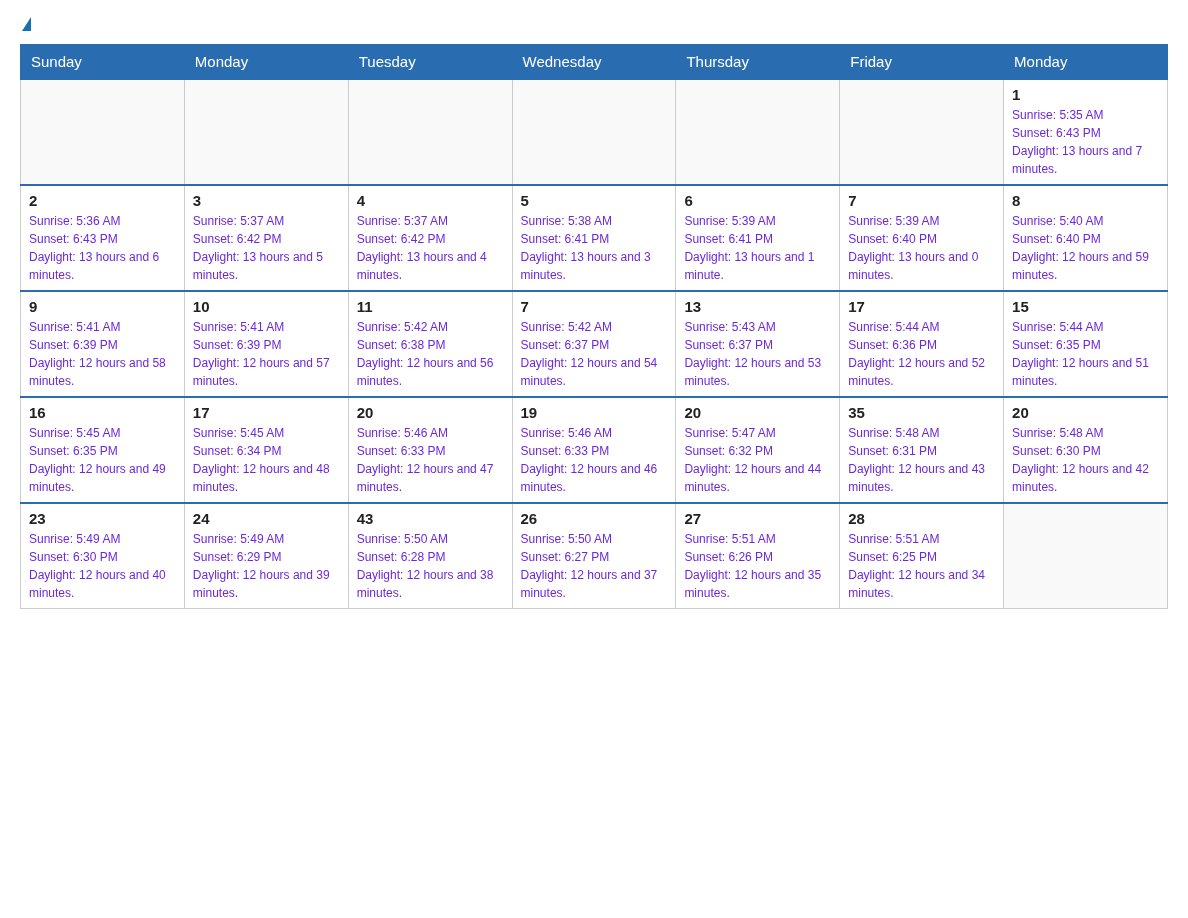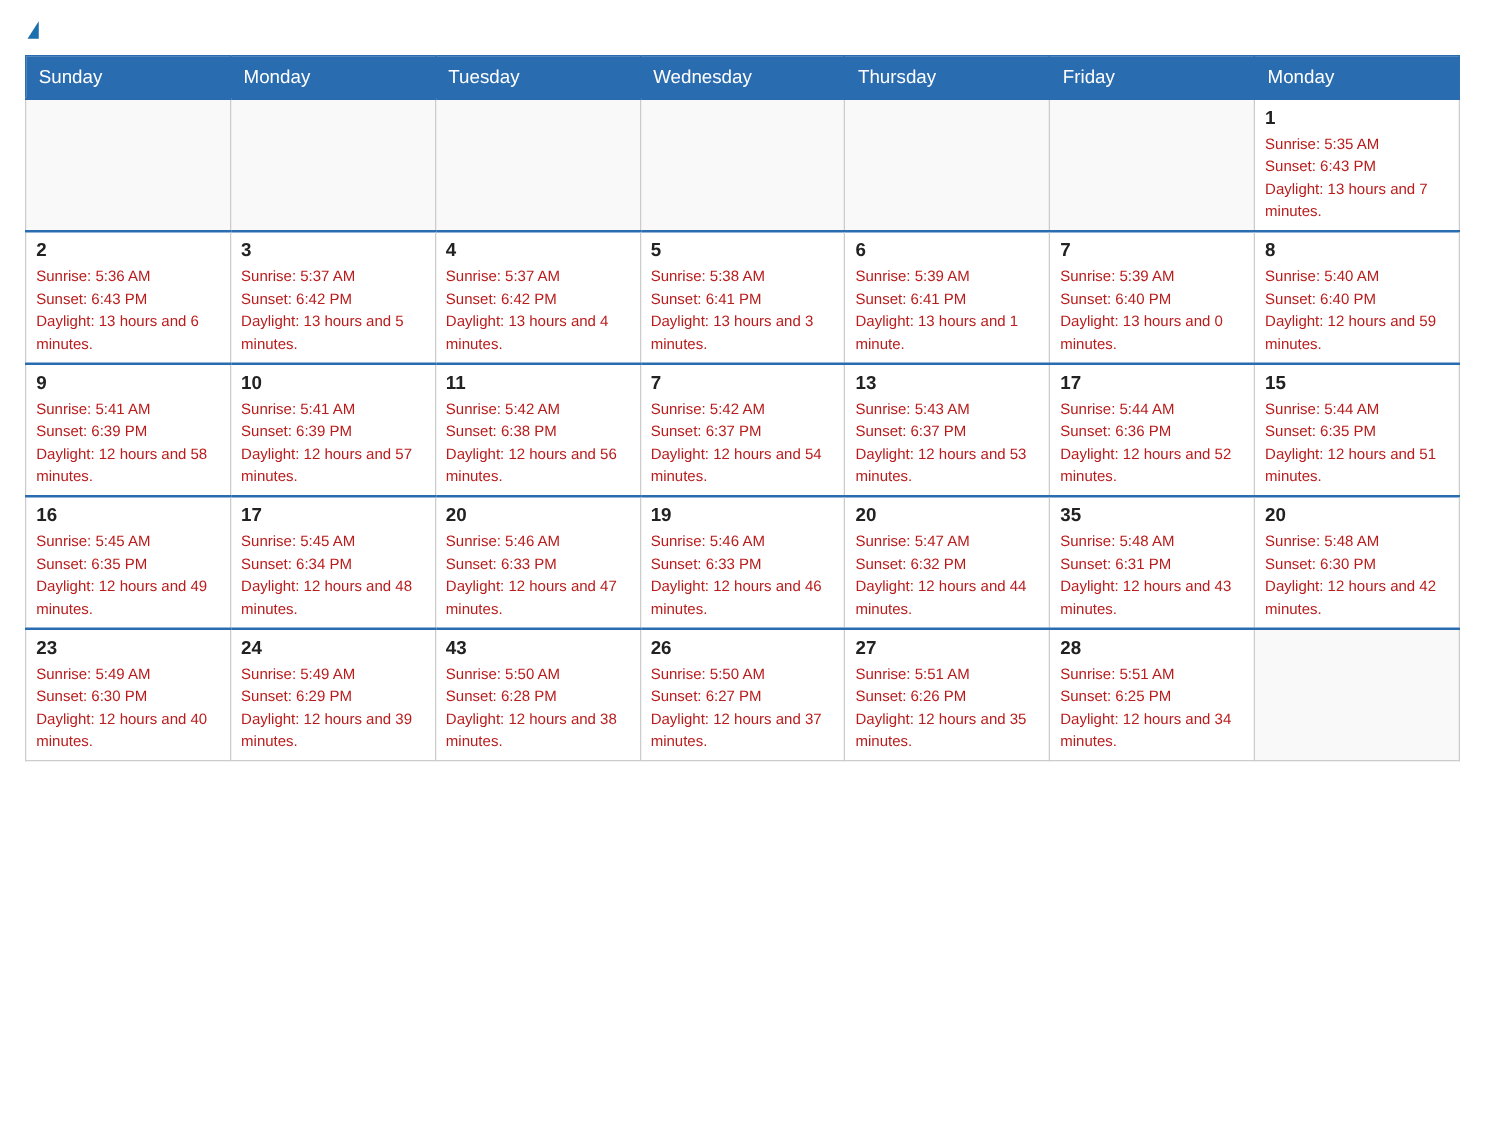--- a/index.html
+++ b/index.html
@@ -84,21 +84,21 @@
     .day-number {
       font-size: 15px;
       font-weight: bold;
       color: #222;
       display: block;
       margin-bottom: 3px;
     }
     .day-info {
       font-size: 12px;
       line-height: 1.5;
-      color: #b91c1c;
+      color: #6d28d9;
     }
     .empty-cell {
       background: #f9f9f9;
     }
     .week-row td {
       border-top: 2px solid #2a6cb0;
     }
     .logo-row {
       display: flex;
       flex-direction: row;

